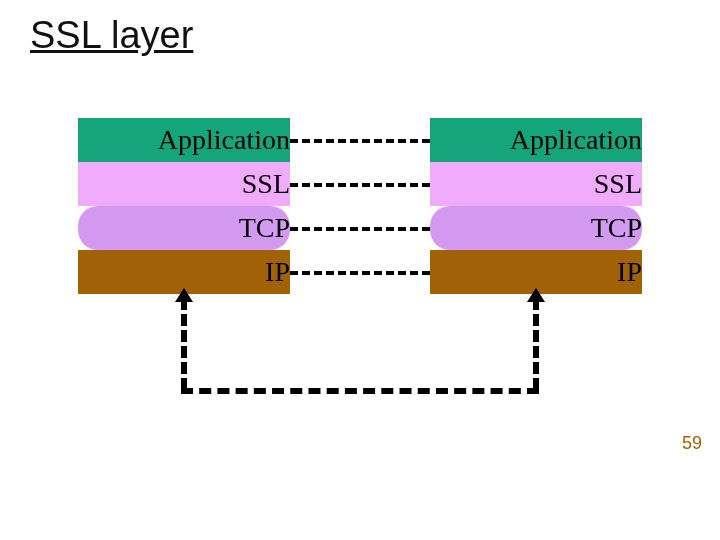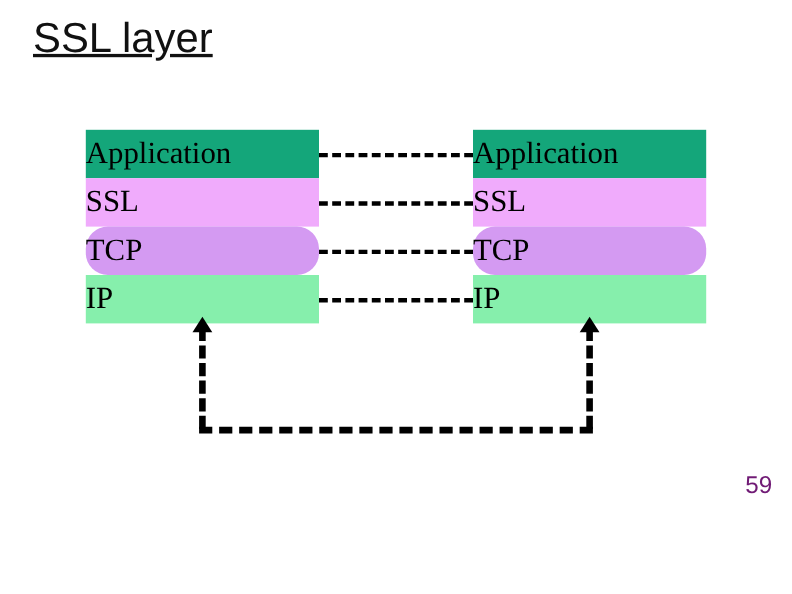--- a/index.html
+++ b/index.html
@@ -27,29 +27,29 @@
   }
   .stack {
     position: absolute;
     width: 212px;
   }
   .stack.left { left: 78px; top: 118px; }
   .stack.right { left: 430px; top: 118px; }
   .row {
     height: 44px;
     line-height: 44px;
-    text-align: left;
+    text-align: right;
     font-size: 28px;
     font-weight: 400;
     box-sizing: border-box;
   }
   .row-app { background: #14a67a; }
   .row-ssl { background: #f0abfc; }
   .row-tcp { background: #d49af2; border-radius: 20px; }
-  .row-ip  { background: #86efac; font-family: Liberation Serif, serif; }
+  .row-ip  { background: #a16207; font-family: Liberation Serif, serif; }
 
   
   .hconn {
     position: absolute;
     left: 290px;
     width: 140px;
     border-top: 4px dashed #000;
     height: 0;
   }
   .hconn.c1 { top: 139px; }
@@ -85,22 +85,22 @@
     width: 358px;
     border-top: 6px dashed #000;
     height: 0;
   }
 
   .pagenum {
     position: absolute;
     right: 18px;
     bottom: 14px;
     font-family: "Comic Sans MS", "Comic Sans", cursive, sans-serif;
-    font-size: 22px;
-    color: #701a75;
+    font-size: 18px;
+    color: #a16207;
   }
 </style>
 </head>
 <body>
 
 <div class="slide">
 
   <div class="title">SSL layer</div>
 
   <div class="stack left">

